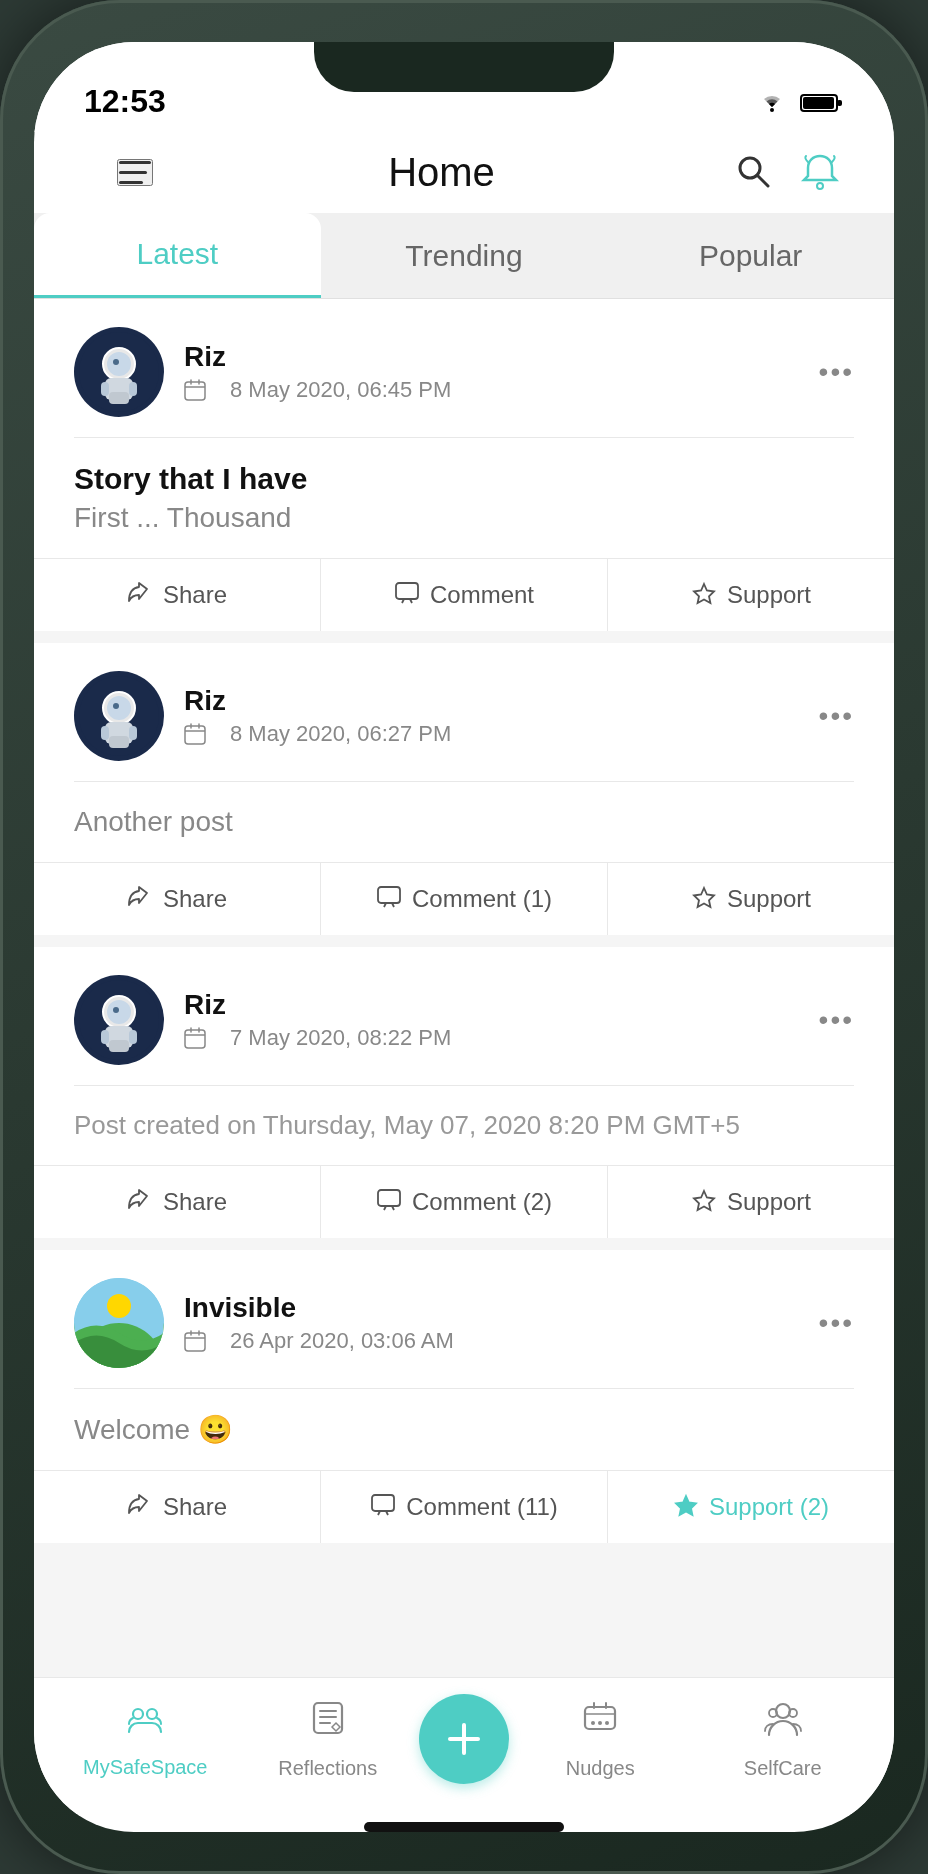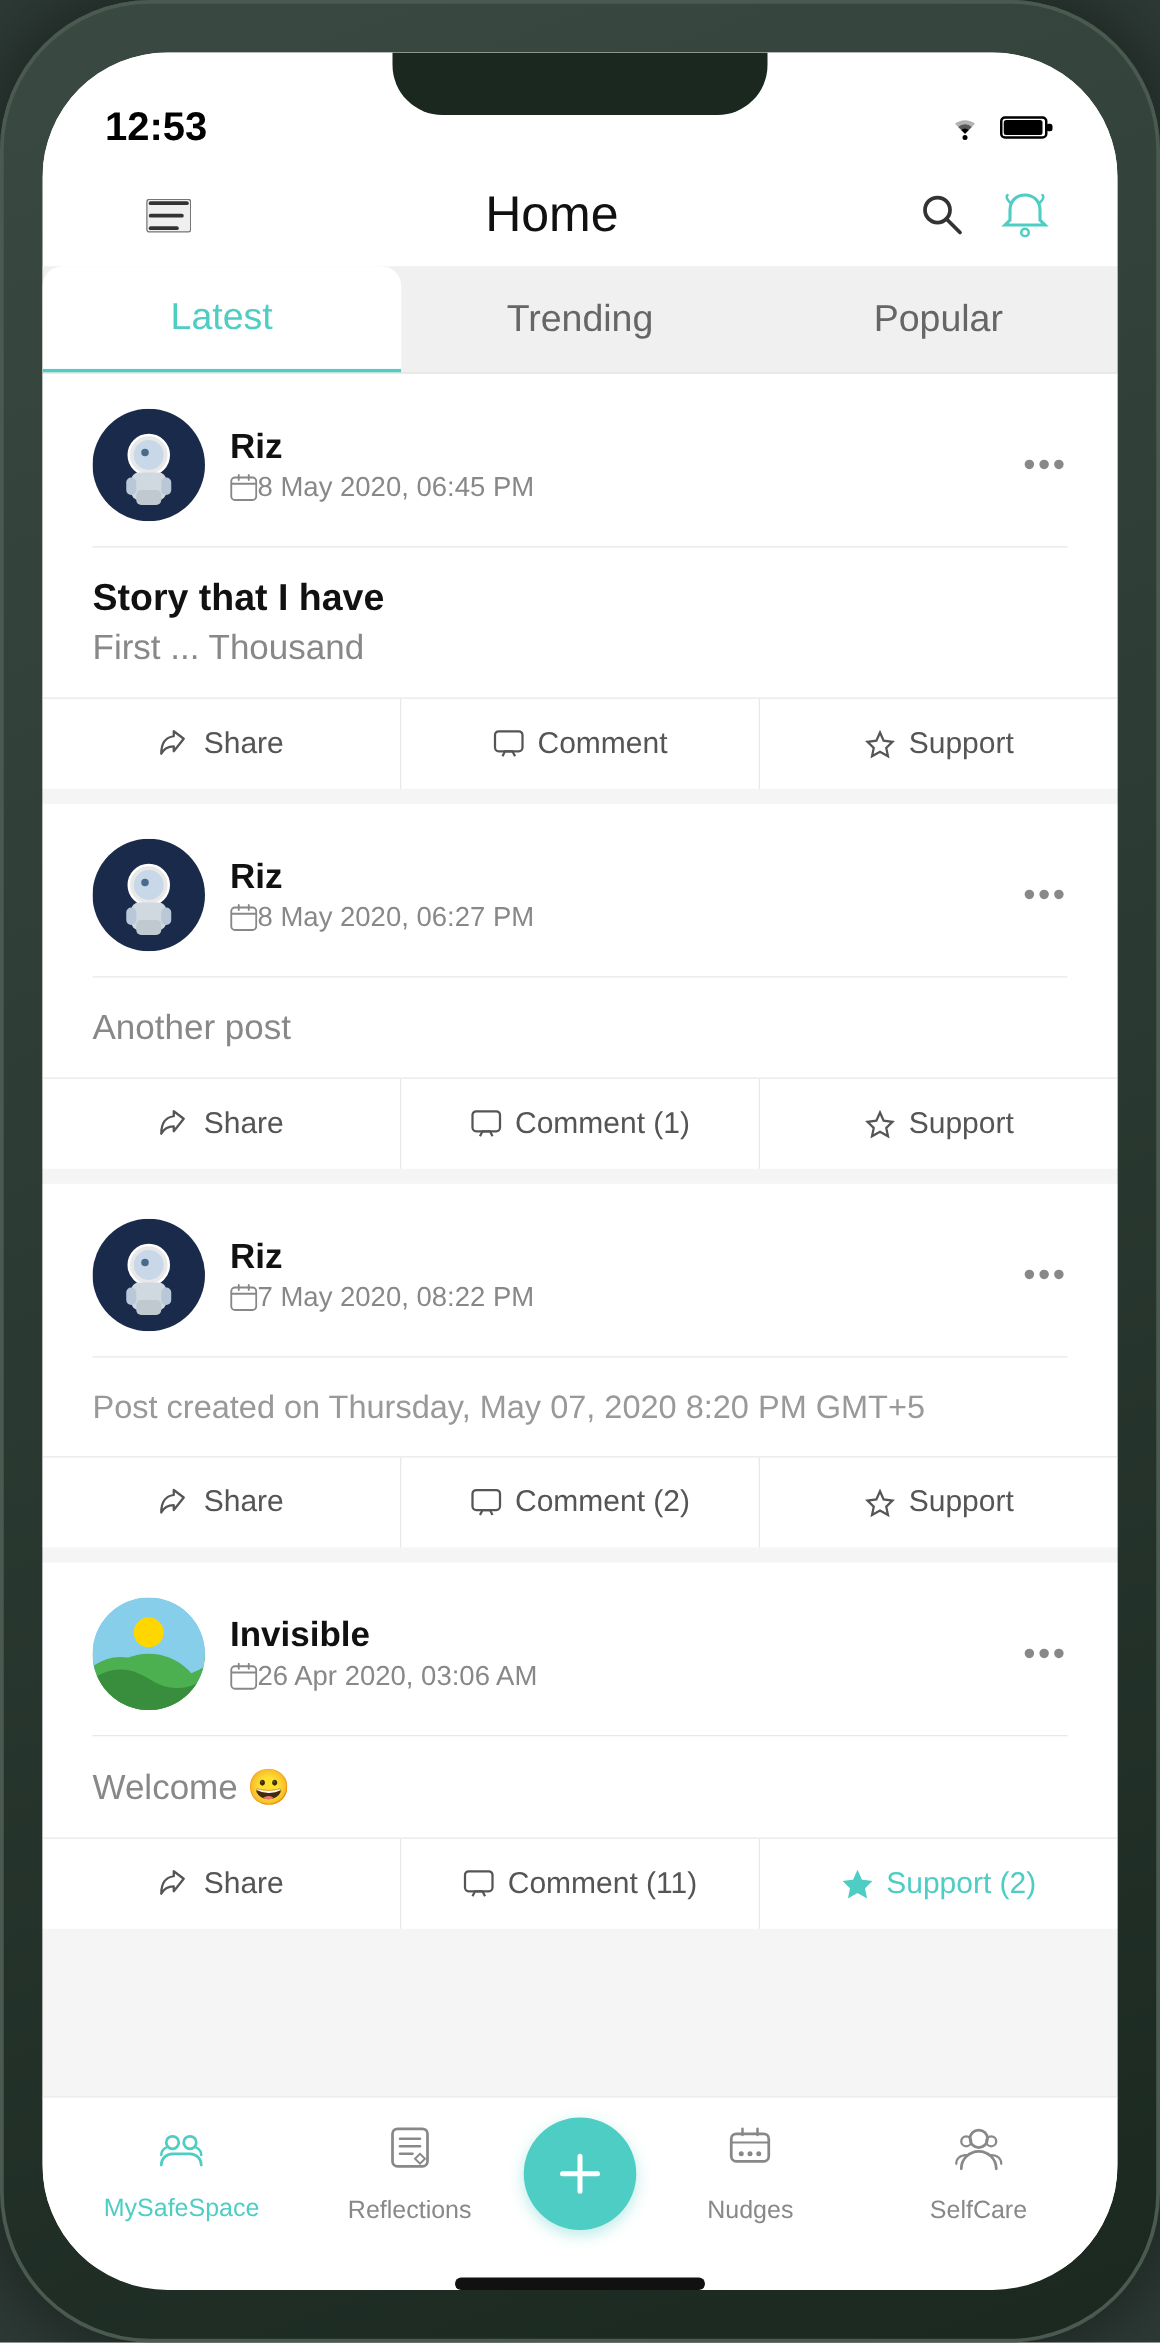--- a/index.html
+++ b/index.html
@@ -199,21 +199,21 @@
 
     .post-username {
       font-size: 28px;
       font-weight: 600;
       color: #111;
     }
 
     .post-timestamp {
       display: flex;
       align-items: center;
-      gap: 0;
+      gap: 24px;
       font-size: 22px;
       color: #888;
       margin-top: 4px;
     }
 
     .more-btn {
       background: none;
       border: none;
       cursor: pointer;
       font-size: 28px;
@@ -245,21 +245,21 @@
     }
 
     .post-actions {
       display: flex;
       border-top: 1px solid #e8e8e8;
     }
 
     .action-btn {
       flex: 1;
       display: flex;
-      align-items: center;
+      align-items: flex-start;
       justify-content: center;
       gap: 10px;
       padding: 22px 0;
       font-size: 24px;
       color: #555;
       background: none;
       border: none;
       cursor: pointer;
       border-right: 1px solid #e8e8e8;
     }

